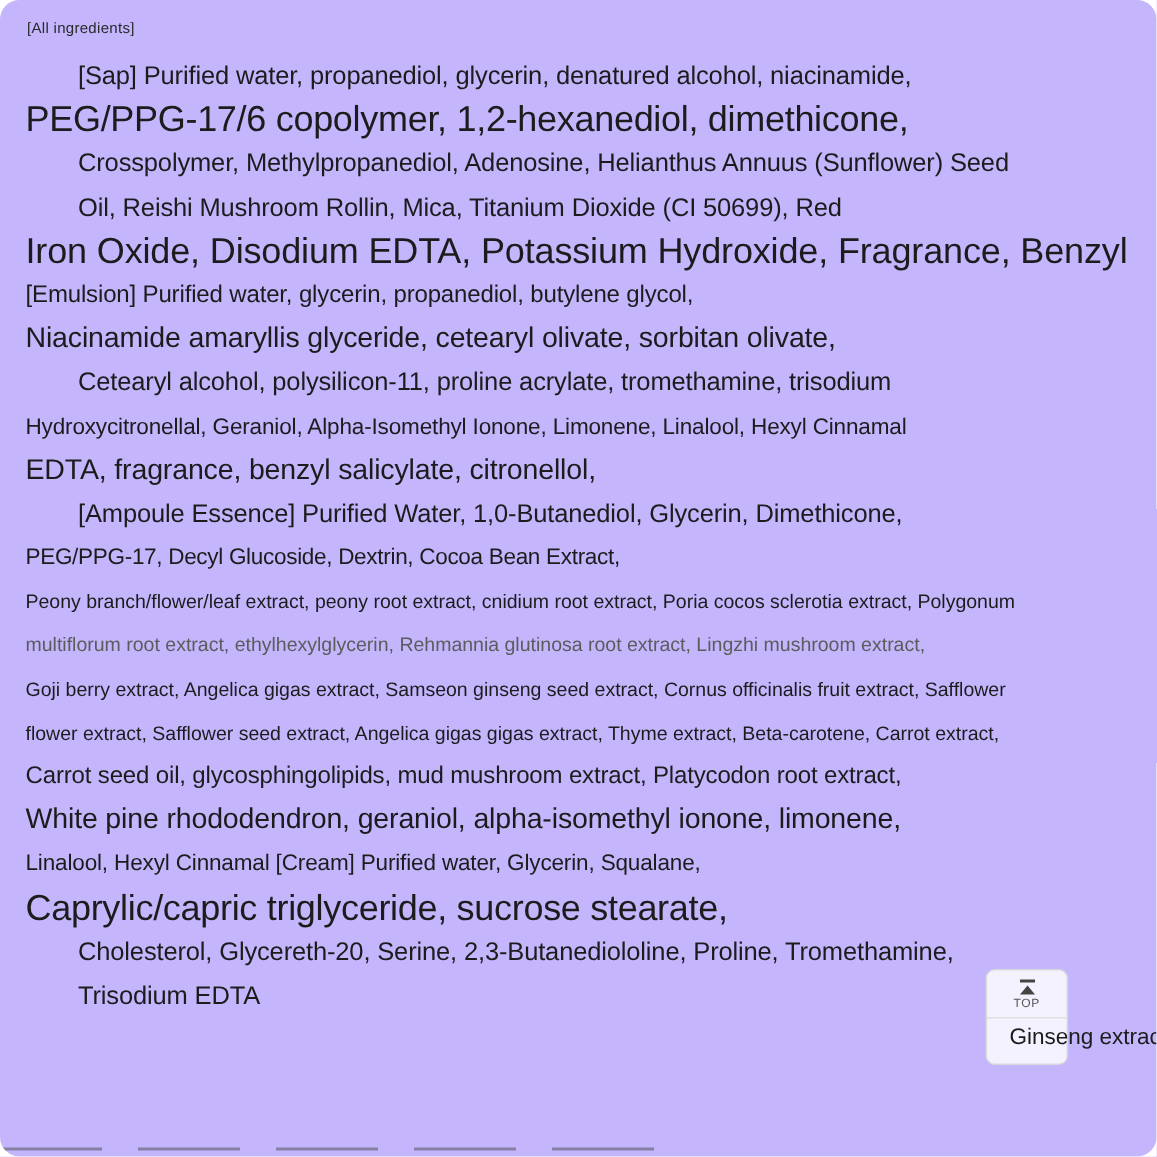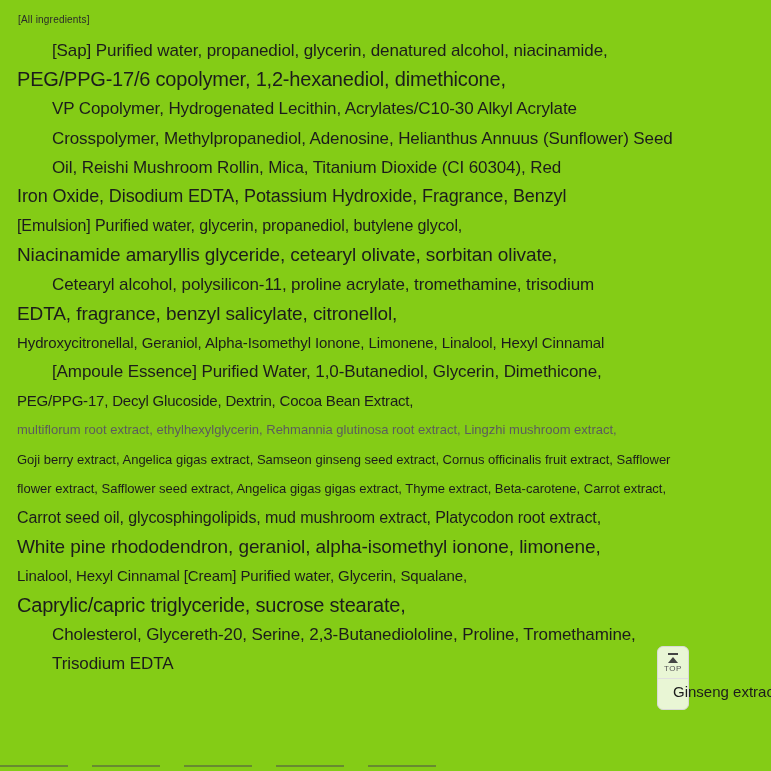--- a/index.html
+++ b/index.html
@@ -5,22 +5,23 @@
   html, body {
     margin: 0;
     padding: 0;
     background: #ffffff;
     font-family: "Liberation Sans", "DejaVu Sans", sans-serif;
   }
   .page {
     position: relative;
     width: 771px;
     height: 771px;
-    background: #84cc16;
+    background: #c4b5fd;
     overflow: hidden;
+    border-radius: 13px;
   }
   .all-ing {
     position: absolute;
     top: 14px;
     left: 18px;
     font-size: 10px;
     color: #2a2a2a;
     letter-spacing: 0.2px;
   }
   .lines {
@@ -34,31 +35,31 @@
     line-height: 29.2px;
     white-space: nowrap;
     color: #1c1c1c;
     letter-spacing: -0.1px;
   }
   .line.muted { color: #5c5c5c; }
   .s13 { font-size: 13px; letter-spacing: 0; }
   .s15 { font-size: 15px; }
   .s16 { font-size: 16px; }
   .s17 { font-size: 17px; margin-left: 35px; }
-  .s18 { font-size: 18px; }
+  .s18 { font-size: 24px; }
   .s19 { font-size: 19px; }
-  .s20 { font-size: 20px; letter-spacing: -0.2px; }
+  .s20 { font-size: 24px; letter-spacing: -0.2px; }
   .s21 { font-size: 15px; letter-spacing: -0.2px; }
 
   
   .scroll-widget {
     position: absolute;
     left: 657px;
     top: 646px;
-    width: 32px;
+    width: 55px;
     height: 64px;
     border: 1px solid #d9d9d9;
     border-radius: 6px;
     background: rgba(255,255,255,0.82);
     box-sizing: border-box;
     z-index: 4;
   }
   .cell {
     height: 31px;
     display: flex;
@@ -120,31 +121,31 @@
 </head>
 <body>
 
 <div class="page">
 
   <div class="all-ing">[All ingredients]</div>
 
   <div class="lines" id="lines">
       <div class="line s17">[Sap] Purified water, propanediol, glycerin, denatured alcohol, niacinamide,</div>
       <div class="line s20">PEG/PPG-17/6 copolymer, 1,2-hexanediol, dimethicone,</div>
-      <div class="line s17">VP Copolymer, Hydrogenated Lecithin, Acrylates/C10-30 Alkyl Acrylate</div>
       <div class="line s17">Crosspolymer, Methylpropanediol, Adenosine, Helianthus Annuus (Sunflower) Seed</div>
-      <div class="line s17">Oil, Reishi Mushroom Rollin, Mica, Titanium Dioxide (CI 60304), Red</div>
+      <div class="line s17">Oil, Reishi Mushroom Rollin, Mica, Titanium Dioxide (CI 50699), Red</div>
       <div class="line s18">Iron Oxide, Disodium EDTA, Potassium Hydroxide, Fragrance, Benzyl</div>
       <div class="line s16">[Emulsion] Purified water, glycerin, propanediol, butylene glycol,</div>
       <div class="line s19">Niacinamide amaryllis glyceride, cetearyl olivate, sorbitan olivate,</div>
       <div class="line s17">Cetearyl alcohol, polysilicon-11, proline acrylate, tromethamine, trisodium</div>
+      <div class="line s15">Hydroxycitronellal, Geraniol, Alpha-Isomethyl Ionone, Limonene, Linalool, Hexyl Cinnamal</div>
       <div class="line s19">EDTA, fragrance, benzyl salicylate, citronellol,</div>
-      <div class="line s15">Hydroxycitronellal, Geraniol, Alpha-Isomethyl Ionone, Limonene, Linalool, Hexyl Cinnamal</div>
       <div class="line s17">[Ampoule Essence] Purified Water, 1,0-Butanediol, Glycerin, Dimethicone,</div>
       <div class="line s21">PEG/PPG-17, Decyl Glucoside, Dextrin, Cocoa Bean Extract,</div>
+      <div class="line s13">Peony branch/flower/leaf extract, peony root extract, cnidium root extract, Poria cocos sclerotia extract, Polygonum</div>
       <div class="line s13 muted">multiflorum root extract, ethylhexylglycerin, Rehmannia glutinosa root extract, Lingzhi mushroom extract,</div>
       <div class="line s13">Goji berry extract, Angelica gigas extract, Samseon ginseng seed extract, Cornus officinalis fruit extract, Safflower</div>
       <div class="line s13">flower extract, Safflower seed extract, Angelica gigas gigas extract, Thyme extract, Beta-carotene, Carrot extract,</div>
       <div class="line s16">Carrot seed oil, glycosphingolipids, mud mushroom extract, Platycodon root extract,</div>
       <div class="line s19">White pine rhododendron, geraniol, alpha-isomethyl ionone, limonene,</div>
       <div class="line s15">Linalool, Hexyl Cinnamal [Cream] Purified water, Glycerin, Squalane,</div>
       <div class="line s20">Caprylic/capric triglyceride, sucrose stearate,</div>
       <div class="line s17">Cholesterol, Glycereth-20, Serine, 2,3-Butanediololine, Proline, Tromethamine,</div>
       <div class="line s17">Trisodium EDTA</div>
     </div>

